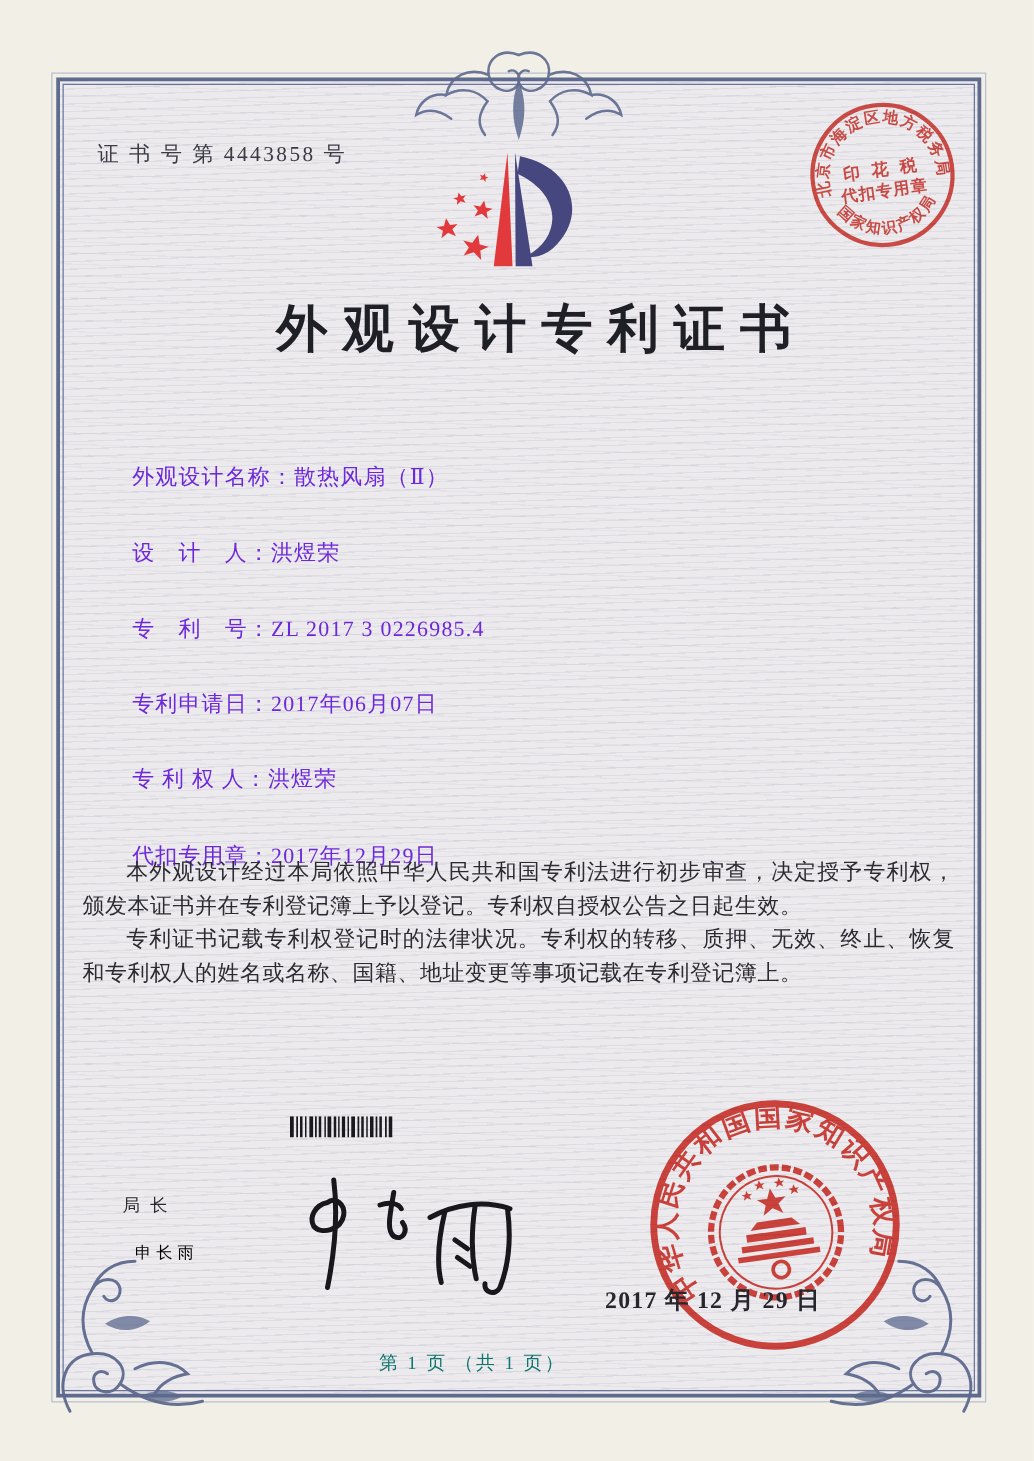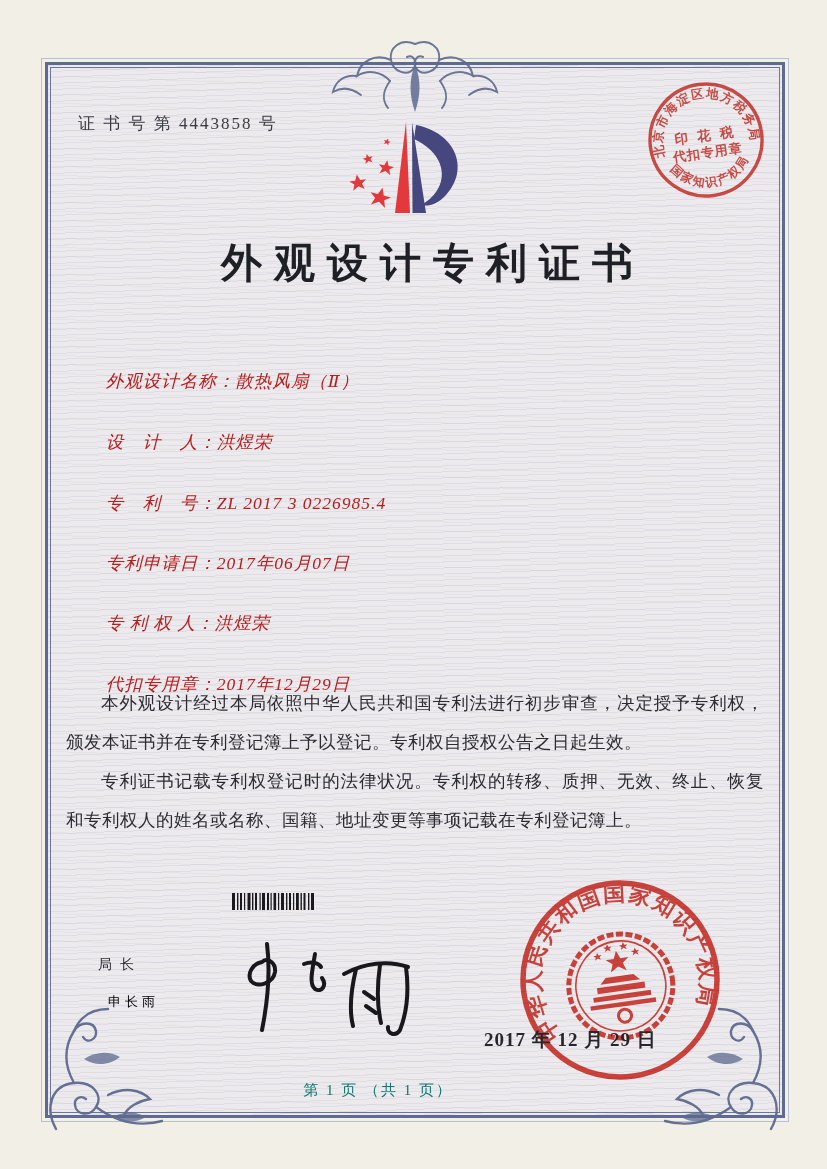--- a/index.html
+++ b/index.html
@@ -22,24 +22,24 @@
   }
   .frame::before{content:'';position:absolute;inset:2px;border:1px solid #6b769a;}
   .frame::after{content:'';position:absolute;inset:-7px;border:1px solid #b9bfd2;}
   
   .certno{left:78px;top:112px;font-size:17px;letter-spacing:2px;color:#3b3b44;}
   .title{
     left:45px;top:236px;width:764px;text-align:center;
     font-size:41px;font-weight:600;letter-spacing:12px;color:#1f1f26;
     text-indent:12px;
   }
-  .field{left:95px;font-size:17.5px;letter-spacing:1px;white-space:pre;color:#b91c1c;font-style:italic;}
+  .field{left:95px;font-size:17.5px;letter-spacing:1px;white-space:pre;color:#6d28d9;}
   .field .lbl{display:inline-block;}
   .paras{
-    left:66px;top:684px;width:698px;font-size:17.5px;line-height:39px;
+    left:66px;top:684px;width:698px;font-size:17.5px;line-height:27px;
     text-align:justify;color:#2b2b31;letter-spacing:.5px;
   }
   .paras p{margin:0;text-indent:2em;}
   .role{left:98px;top:956px;font-size:14px;letter-spacing:8px;color:#2b2b31;}
   .name{left:108px;top:993px;font-size:13px;letter-spacing:4px;color:#000000;}
   .sealdate{left:484px;top:1027px;font-size:19px;letter-spacing:1px;color:#26262c;font-weight:600;}
   .footer{left:45px;top:1081px;width:666px;text-align:center;font-size:15px;letter-spacing:2px;color:#0f766e;}
   
   .stamp{mix-blend-mode:multiply;opacity:.93;}
 </style>

